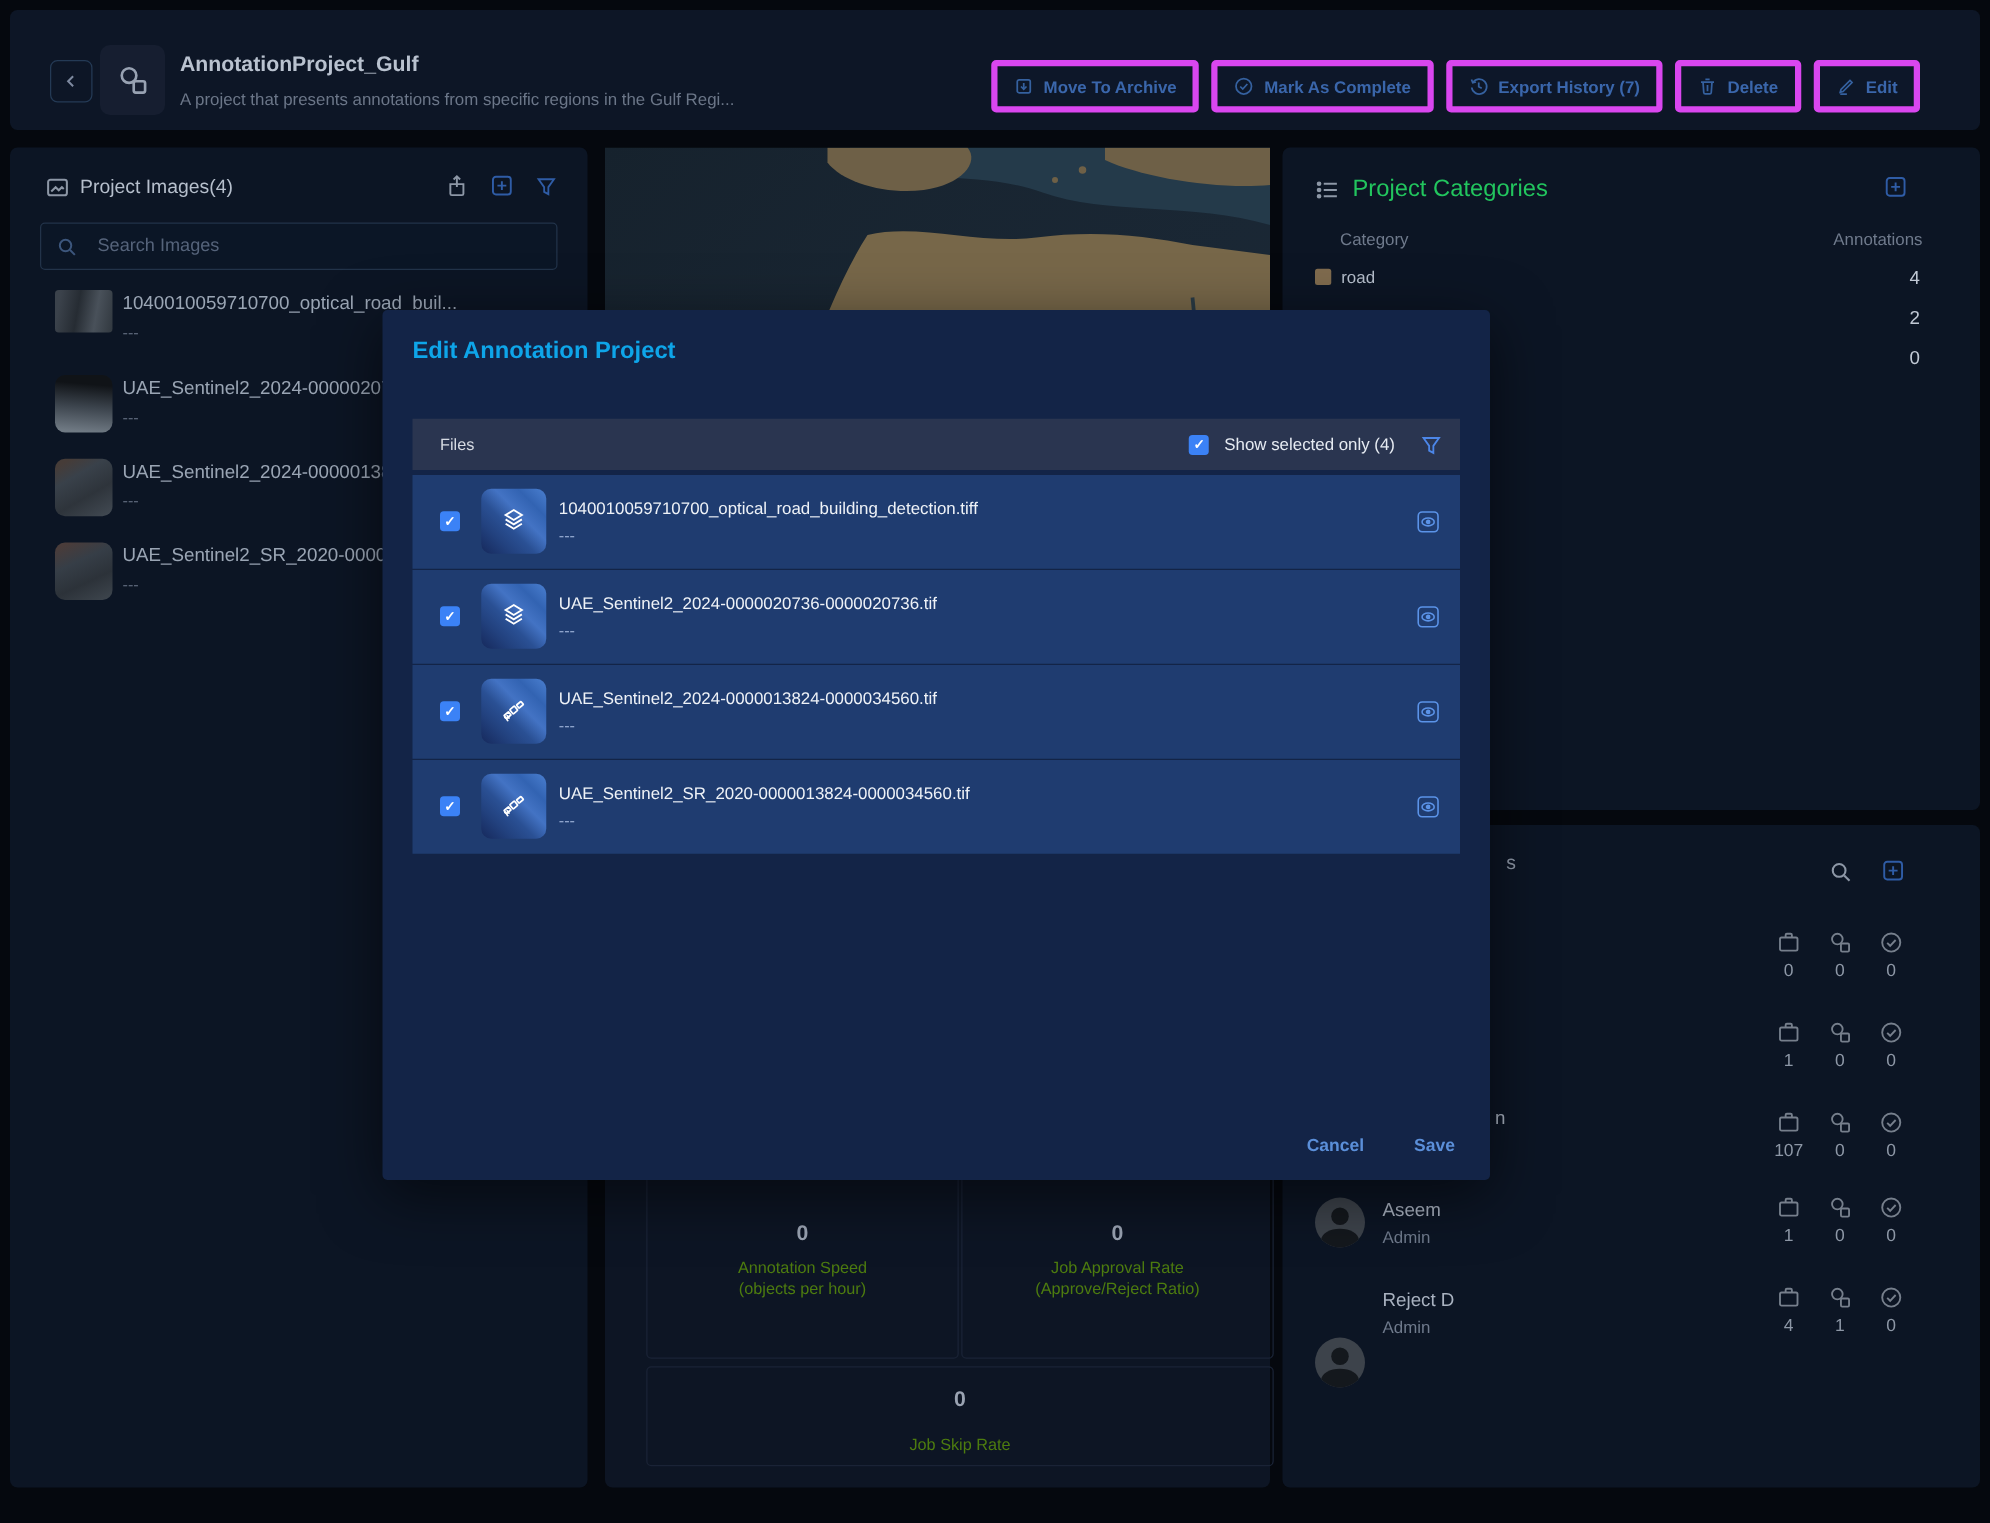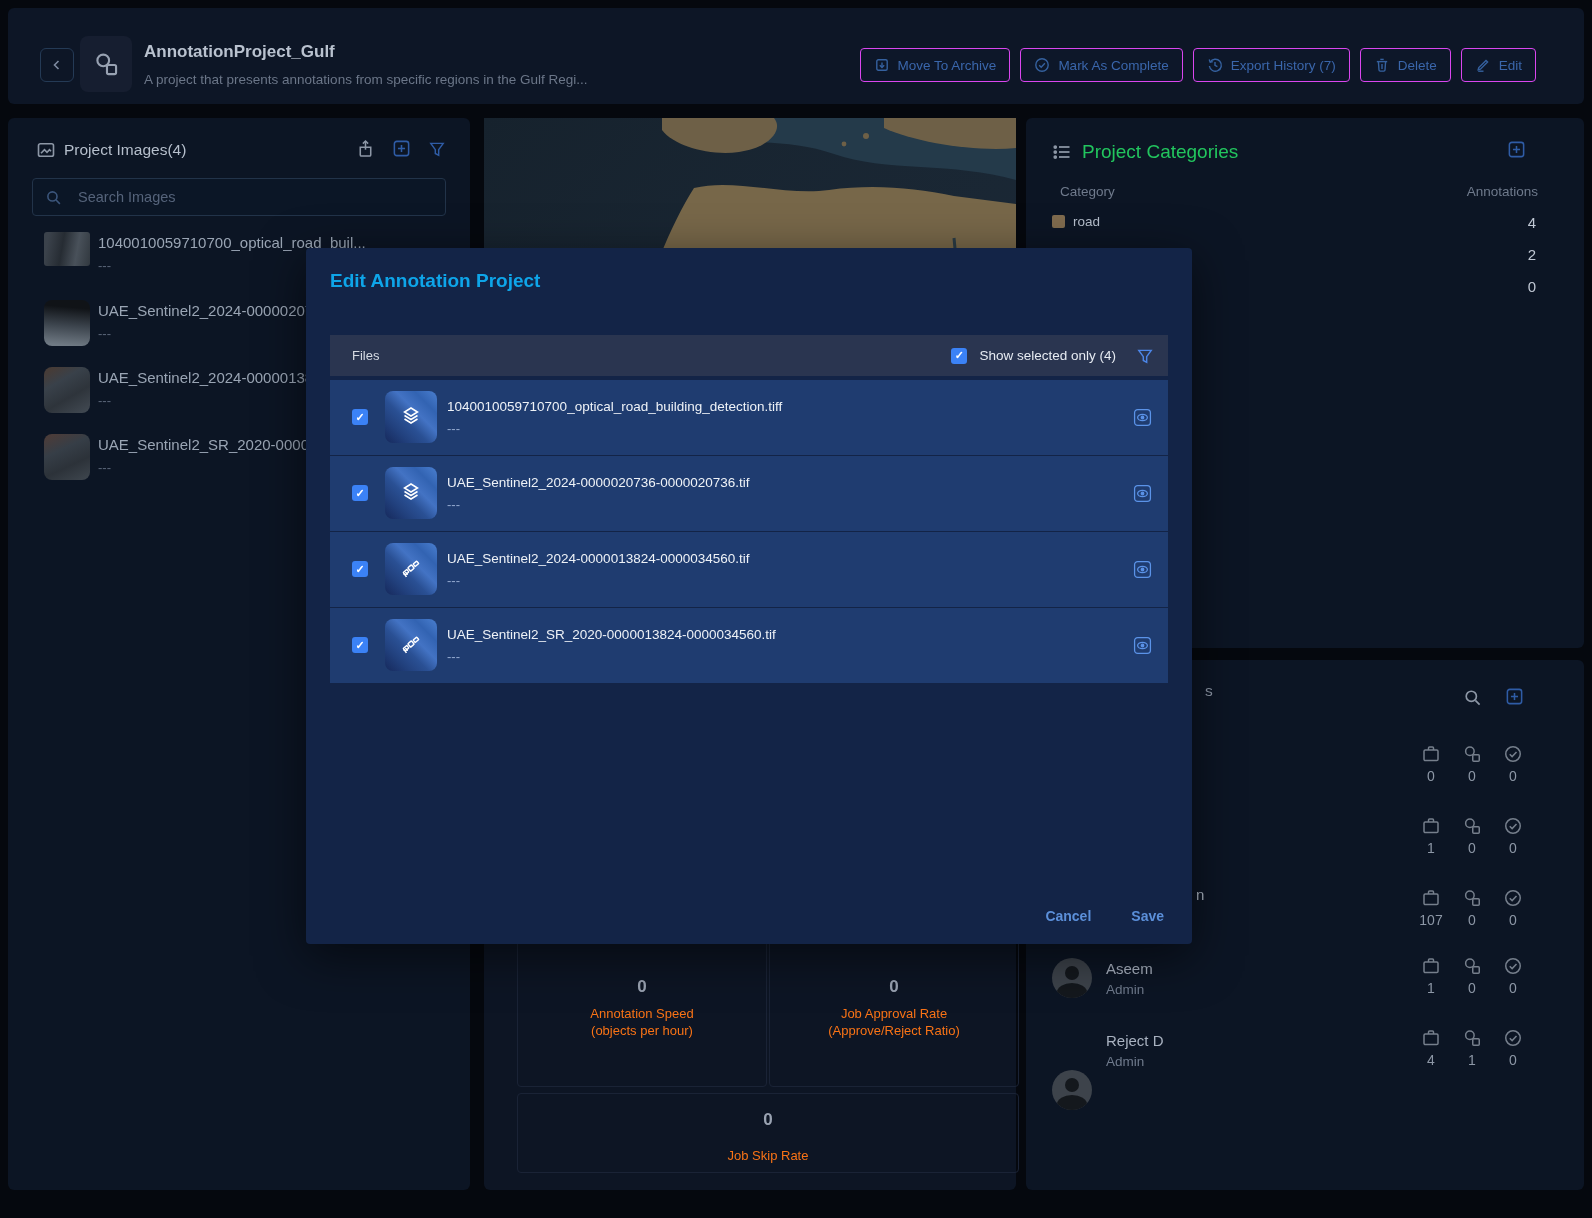--- a/index.html
+++ b/index.html
@@ -9,21 +9,21 @@
     font-family:"Liberation Sans",sans-serif;
     color:#aeb8c6;
   }
   .abs{position:absolute}
   .panel{position:absolute;background:#0c1524;border-radius:6px}
   .flex{display:flex;align-items:center}
   svg{display:block}
 
   
   .hbtn{display:flex;align-items:center;gap:8px;height:32px;padding:0 13px;
-    border:1px solid #d946ef;border-radius:4px;color:#3a66ab;font-size:13.5px;font-weight:400;
+    border:5px solid #d946ef;border-radius:4px;color:#3a66ab;font-size:13.5px;font-weight:700;
     background:rgba(14,26,50,.35);cursor:pointer;white-space:nowrap}
   .hbtn svg{color:#35619f}
 
   
   .searchbox{position:absolute;left:24px;top:60px;width:414px;height:38px;background:#0b1626;
     border:1px solid #223349;border-radius:4px;display:flex;align-items:center;gap:14px;padding:0 12px;box-sizing:border-box}
   .searchbox input{background:transparent;border:none;outline:none;color:#9aa5b4;font-size:14.5px;width:100%;
     font-family:Liberation Sans, sans-serif}
   .searchbox input::placeholder{color:#55637a}
   .imgrow{position:absolute;left:24px;width:414px;height:62px}
@@ -40,21 +40,21 @@
   .statcol{width:38px;display:flex;flex-direction:column;align-items:center;gap:4px}
   .statcol svg{color:#767f8c}
   .statnum{font-size:14px;color:#8d97a6}
   .avatar{width:40px;height:40px;border-radius:50%;background:#3d434b;position:relative;overflow:hidden}
   .avatar .head{position:absolute;left:13px;top:8px;width:14px;height:14px;border-radius:50%;background:#14181d}
   .avatar .body{position:absolute;left:5px;top:25px;width:30px;height:18px;border-radius:50% 50% 0 0;background:#14181d}
 
   
   .card{position:absolute;border:1px solid #1a2336;border-radius:4px;text-align:center}
   .cardval{font-size:17px;font-weight:700;color:#9aa3b2}
-  .cardlabel{font-size:13px;color:#f97316;line-height:17px}
+  .cardlabel{font-size:13px;color:#4d7c0f;line-height:17px}
 
   
   .modal{position:absolute;left:306px;top:248px;width:886px;height:696px;background:#132447;border-radius:4px;
     box-shadow:0 12px 48px rgba(0,0,0,.55);z-index:10}
   .filesbar{position:absolute;left:24px;top:87px;width:838px;height:41px;background:#2a3550;
     display:flex;align-items:center;justify-content:space-between;padding:0 14px 0 22px;box-sizing:border-box}
   .checkbox{width:16px;height:16px;border-radius:3px;background:#3b82f6;color:#fff;font-size:11px;font-weight:700;
     display:flex;align-items:center;justify-content:center;flex:none;cursor:pointer}
   .mrow{position:absolute;left:24px;width:838px;height:75px;background:#1f3c70}
   .tile{position:absolute;left:55px;top:11px;width:52px;height:52px;border-radius:8px;overflow:hidden;
@@ -268,21 +268,21 @@
     </svg>
   </div>
   <div class="abs" style="left:56px;top:23px;font-size:19px;color:#22c55e">Project Categories</div>
   <span class="abs" style="right:58px;top:22px;color:#2f5ca6;cursor:pointer">
     <svg width="19" height="19" viewBox="0 0 16 16" fill="none" stroke="currentColor" stroke-width="1.3">
       <rect x="2" y="2" width="12" height="12" rx="2"></rect>
         <line x1="8" y1="5" x2="8" y2="11"></line>
         <line x1="5" y1="8" x2="11" y2="8"></line>
     </svg>
   </span>
-  <div class="abs coltext" style="left:34px;top:66px">Category</div>
+  <div class="abs coltext" style="left:46px;top:66px">Category</div>
   <div class="abs coltext" style="right:46px;top:66px">Annotations</div>
 
   <div class="abs flex" style="left:26px;top:96px;gap:8px">
     <span style="width:13px;height:13px;background:#7f6b4e;border-radius:2px"></span>
     <span style="font-size:13.5px;color:#b6bfcc">road</span>
   </div>
   <div class="abs" style="right:48px;top:96px;font-size:15px;color:#c0c8d4">4</div>
   <div class="abs" style="right:48px;top:128px;font-size:15px;color:#c0c8d4">2</div>
   <div class="abs" style="right:48px;top:160px;font-size:15px;color:#c0c8d4">0</div>
 </div>

